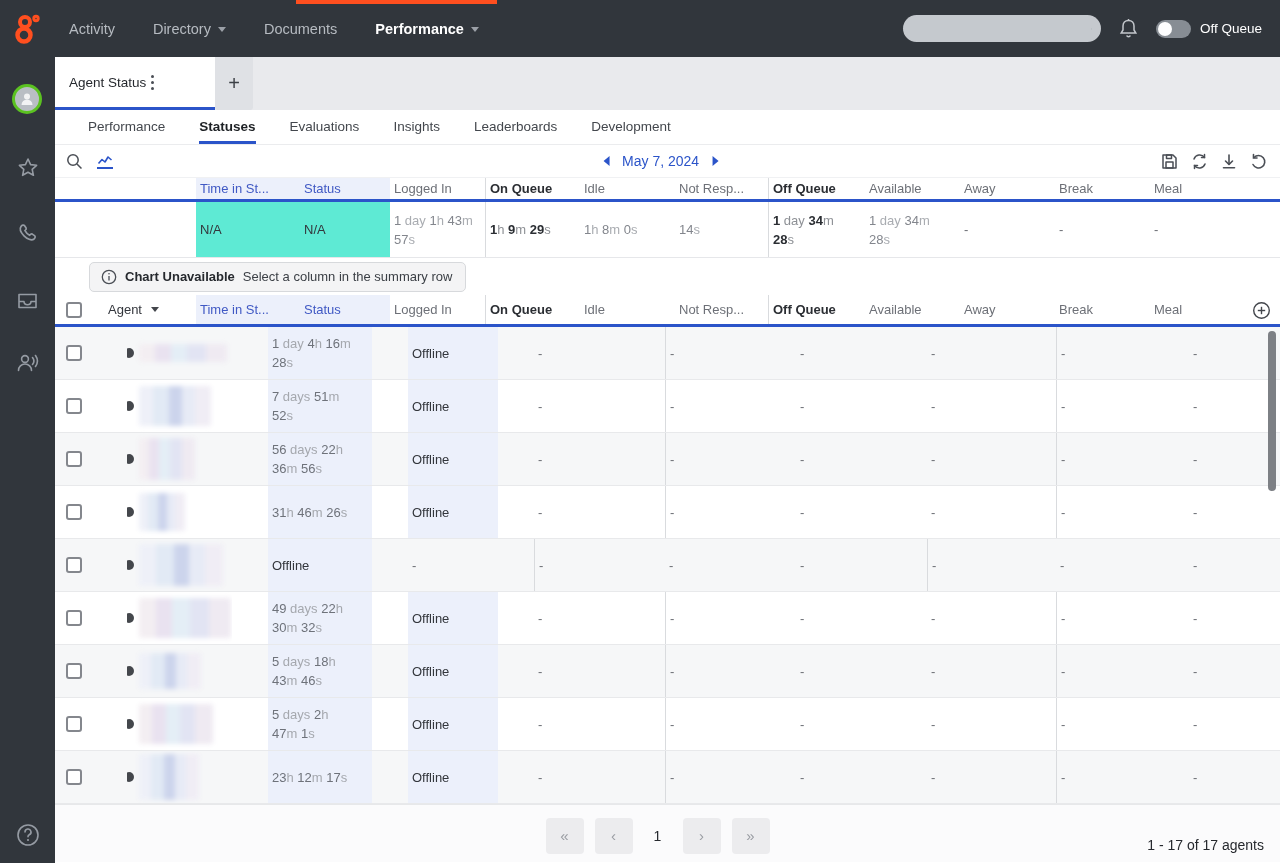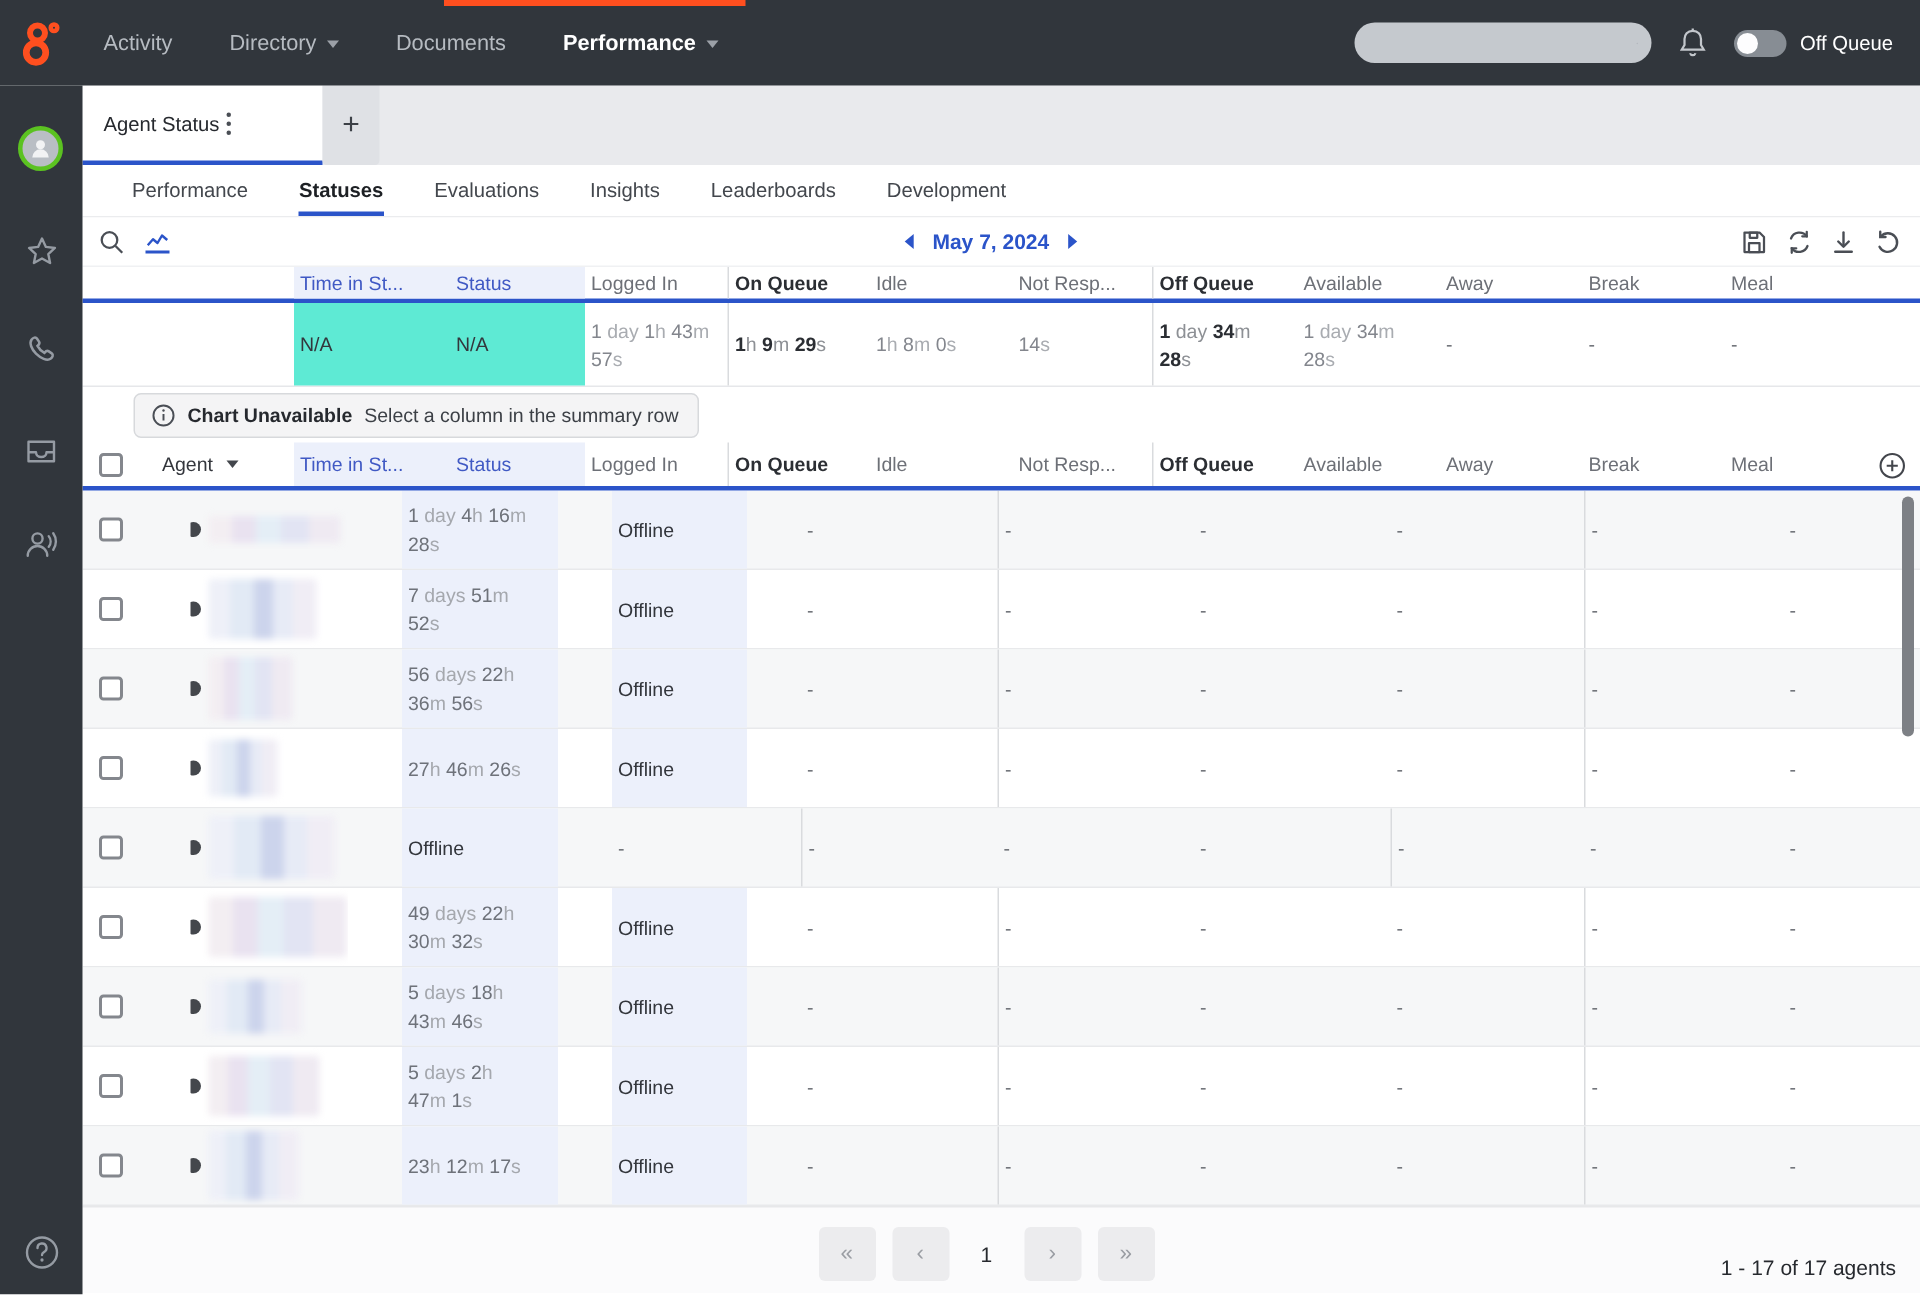--- a/index.html
+++ b/index.html
@@ -52,21 +52,21 @@
     padding-left:33px; border-bottom:1px solid #ebecee; }
   .subnav-item { display:flex; align-items:center; font-size:13.5px; color:#43474d;
     border-bottom:3px solid transparent; padding-top:2px; cursor:pointer; }
   .subnav-item.active { color:#1d2024; font-weight:bold; border-bottom-color:#2b54c9; }
 
   .toolbar { height:33px; background:#fff; display:flex; align-items:center; position:relative;
     border-bottom:1px solid #f0f1f3; }
   .tb-left { display:flex; align-items:center; gap:14px; padding-left:11px; color:#4a4e55; }
   .chart-toggle { color:#2b54c9; border-bottom:2px solid #2b54c9; padding-bottom:1px; cursor:pointer; }
   .date-nav { position:absolute; left:50%; transform:translateX(-56%); display:flex; align-items:center; gap:13px; }
-  .date-text { color:#2b54c9; font-size:14px; font-weight:bold; }
+  .date-text { color:#2b54c9; font-size:14px; font-weight:normal; }
   .tri { width:0; height:0; border-top:5px solid transparent; border-bottom:5px solid transparent; cursor:pointer; }
   .tri.left  { border-right:6px solid #2b54c9; }
   .tri.right { border-left:6px solid #2b54c9; }
   .tb-right { margin-left:auto; display:flex; align-items:center; gap:13px; padding-right:13px; color:#4a4e55; }
   .tb-right .icon-btn { cursor:pointer; display:flex; }
 
   
   .grid-row { display:grid;
     grid-template-columns:36px 105px 104px 90px 95px 95px 95px 93px 97px 95px 95px 95px 1fr; }
   .cell { padding-left:4px; display:flex; align-items:center; font-size:13px; overflow:hidden; }
@@ -527,21 +527,21 @@
         </div>
         <div class="row grid-row">
           <div class="cell">
             <div class="checkbox"></div>
           </div>
           <div class="cell">
             <span class="presence-dot"></span>
             <span class="blur-name blur-v1" style="width: 46px; height: 38px;"></span>
           </div>
           <div class="cell band ">
-            <span class="dur rowdur"><span class="num">27</span><span class="unit">h </span><span class="num">46</span><span class="unit">m </span><span class="num">26</span><span class="unit">s</span></span>
+            <span class="dur rowdur"><span class="num">31</span><span class="unit">h </span><span class="num">46</span><span class="unit">m </span><span class="num">26</span><span class="unit">s</span></span>
           </div>
           <div class="cell band ">
             <span class="status-txt">Offline</span>
           </div>
           <div class="cell">
             <span class="dash">-</span>
           </div>
           <div class="cell sep">
             <span class="dash">-</span>
           </div>

